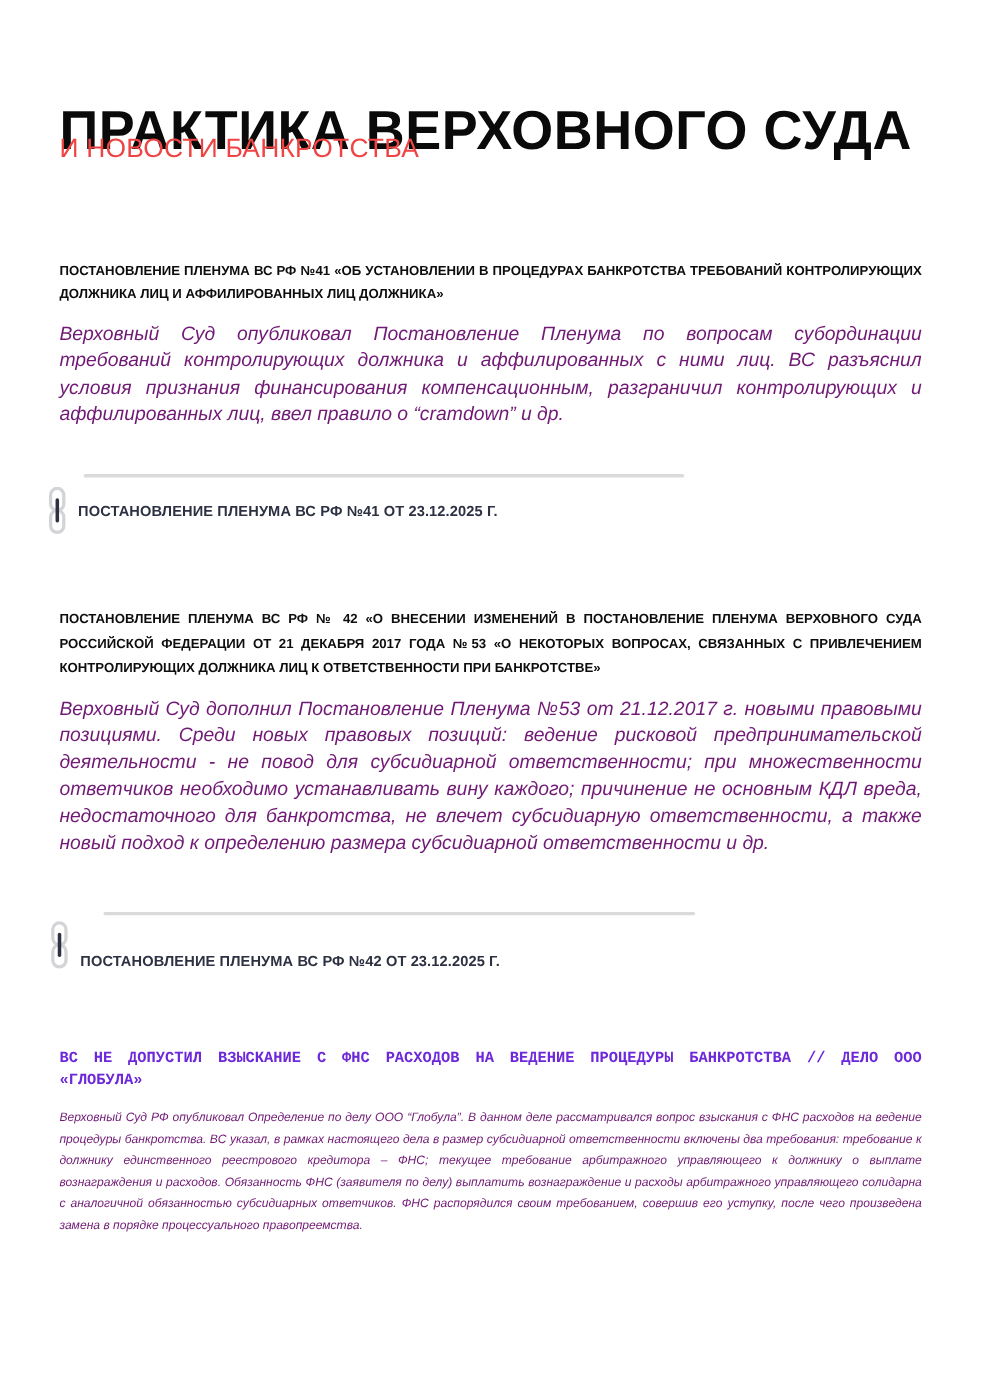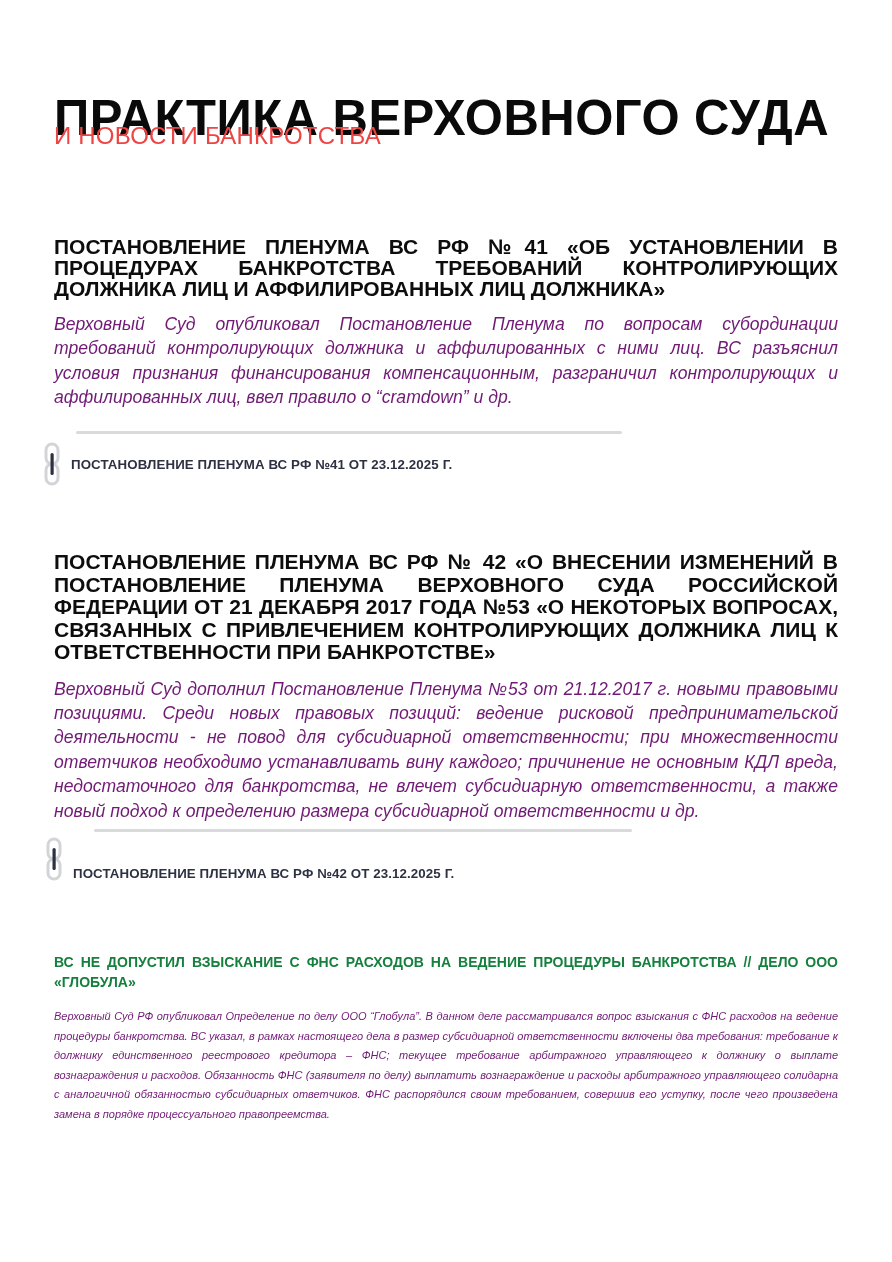--- a/index.html
+++ b/index.html
@@ -1,22 +1,22 @@
 <!DOCTYPE html>
 <html><head>
 <meta charset="utf-8">
 <style>
   html, body { margin: 0; padding: 0; background: #ffffff; }
   body { width: 892px; height: 1262px; position: relative; overflow: hidden; font-family: "Liberation Sans", sans-serif; color: #111111; }
   .page { position: absolute; left: 54px; top: 0; width: 784px; }
   .title { position: absolute; top: 56px; left: 0; font-size: 50px; font-weight: 700; letter-spacing: 0.5px; color: #0a0a0a; white-space: nowrap; line-height: 56px; transform: scaleX(0.98); transform-origin: left; }
   .subtitle { position: absolute; top: 122px; left: 0; font-size: 24px; font-weight: 400; color: #ef4444; letter-spacing: 0.2px; line-height: 28px; }
   .article { position: absolute; left: 0; width: 784px; }
-  .a-title { font-size: 21px; font-weight: 700; line-height: 21px; text-align: justify; text-align-last: left; color: #0d0d0d; letter-spacing: 0px; margin: 0; }
-  .a-title.small { font-size: 14px; line-height: 20px; color: #15803d; }
+  .a-title { font-size: 12px; font-weight: 700; line-height: 21px; text-align: justify; text-align-last: left; color: #0d0d0d; letter-spacing: 0px; margin: 0; }
+  .a-title.small { font-size: 14px; line-height: 20px; color: #6d28d9; font-family: Liberation Mono, monospace; }
   .a-body { margin: 13px 0 0 0; font-style: italic; font-size: 17.6px; line-height: 24.4px; text-align: justify; color: #701a75; }
   .a-body.small { font-size: 11px; line-height: 19.6px; margin-top: 15px; }
   .divider { position: absolute; height: 3px; background: #d9dadc; border-radius: 2px; }
   .link-row { position: absolute; display: flex; align-items: center; }
   .link-icon { width: 18px; height: 44px; position: relative; margin-right: 9px; }
   .link-text { font-size: 13.3px; font-weight: 700; color: #2d3142; letter-spacing: 0.1px; white-space: nowrap; }
 </style>
 </head>
 <body>
 

